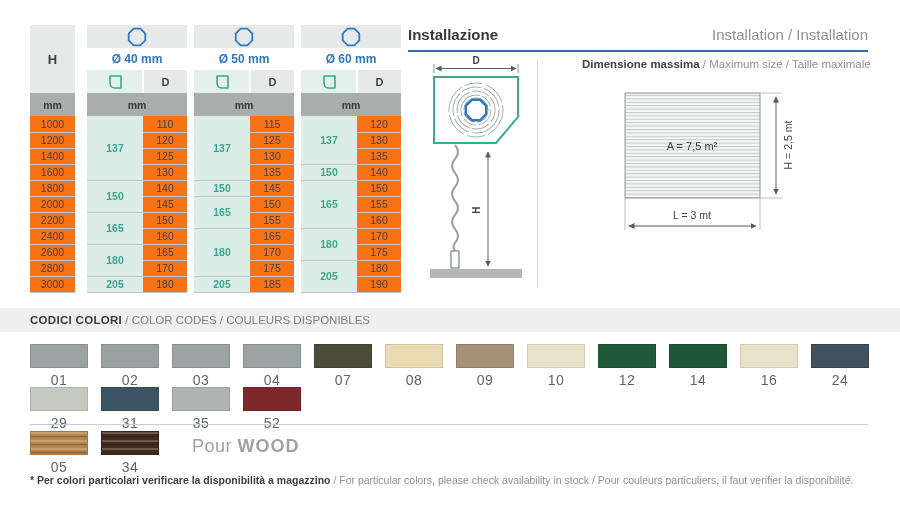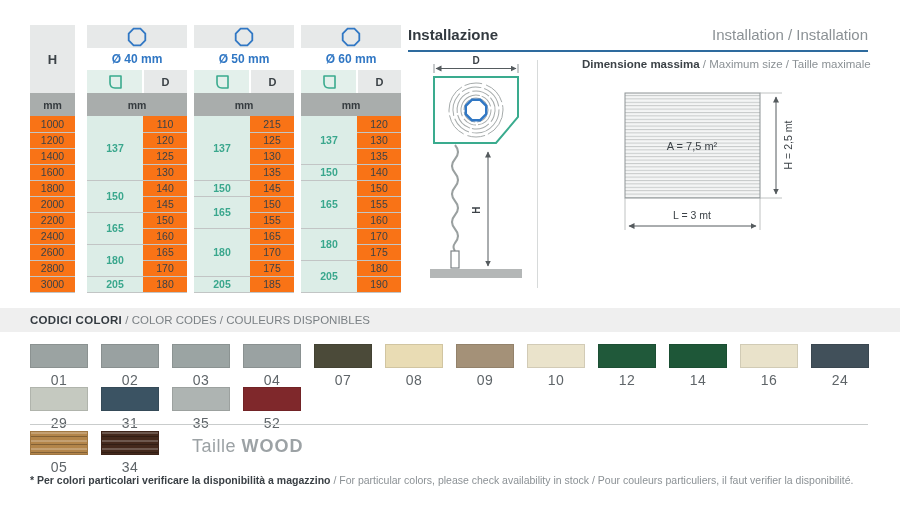--- a/index.html
+++ b/index.html
@@ -116,21 +116,21 @@
       <td class="mmc">mm</td>
       <td class="mmc" colspan="2">mm</td>
       <td class="mmc" colspan="2">mm</td>
       <td class="mmc" colspan="2">mm</td>
     </tr>
     <tr>
       <td class="h">1000</td>
       <td class="box" rowspan="4">137</td>
       <td class="d">110</td>
       <td class="box" rowspan="4">137</td>
-      <td class="d">215</td>
+      <td class="d">115</td>
       <td class="box" rowspan="3">137</td>
       <td class="d">120</td>
     </tr>
     <tr>
       <td class="h">1200</td>
       <td class="d">120</td>
       <td class="d">125</td>
       <td class="d">130</td>
     </tr>
     <tr>
@@ -340,21 +340,21 @@
   <div class="swrow rw">
     <div class="cell">
         <div class="sw wood" style="background: rgb(179, 133, 74);"></div>
         <div class="code">05</div>
       </div>
     <div class="cell">
         <div class="sw wood" style="background: rgb(68, 41, 28);"></div>
         <div class="code">34</div>
       </div>
     <div class="serie-wood">
-      <span>Taille </span><span class="b">WOOD</span>
+      <span>Pour </span><span class="b">WOOD</span>
     </div>
   </div>
 
   <div class="footnote">
     <span class="b">* Per colori particolari verificare la disponibilità a magazzino</span><span class="r"> / For particular colors, please check availability in stock / Pour couleurs particuliers, il faut verifier la disponibilité.</span>
   </div>
 
 </div>
 
 </body></html>

